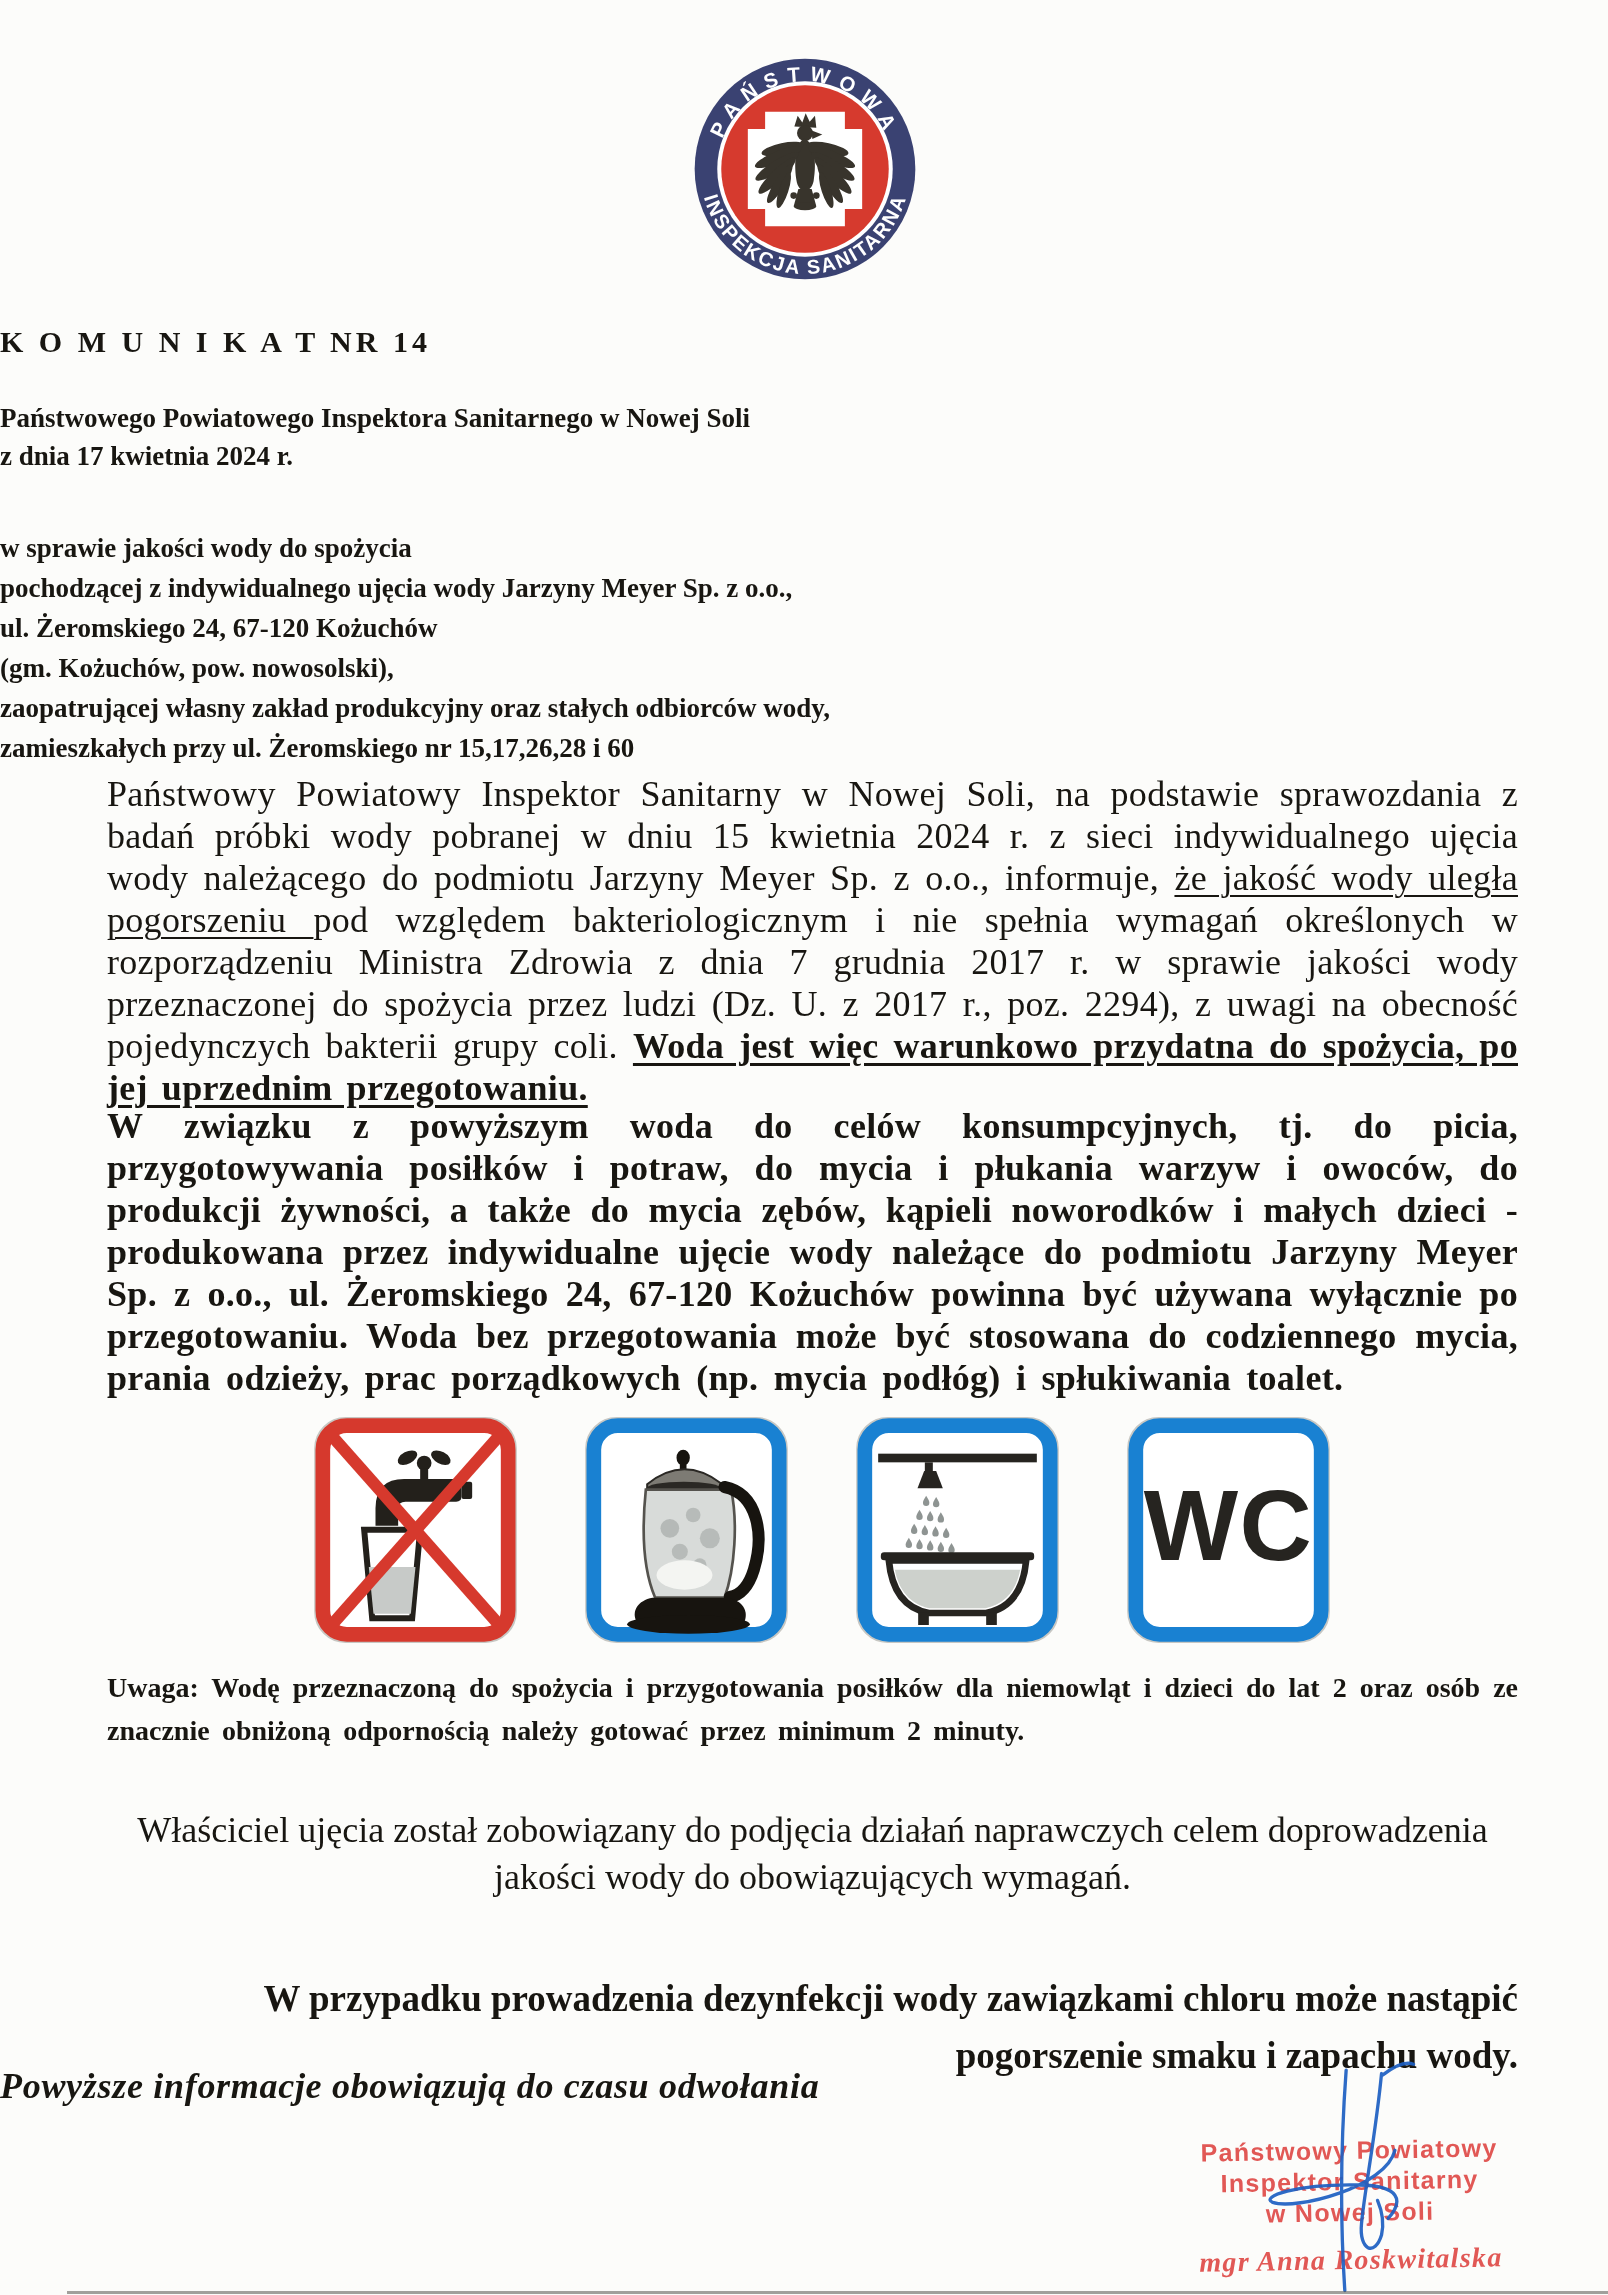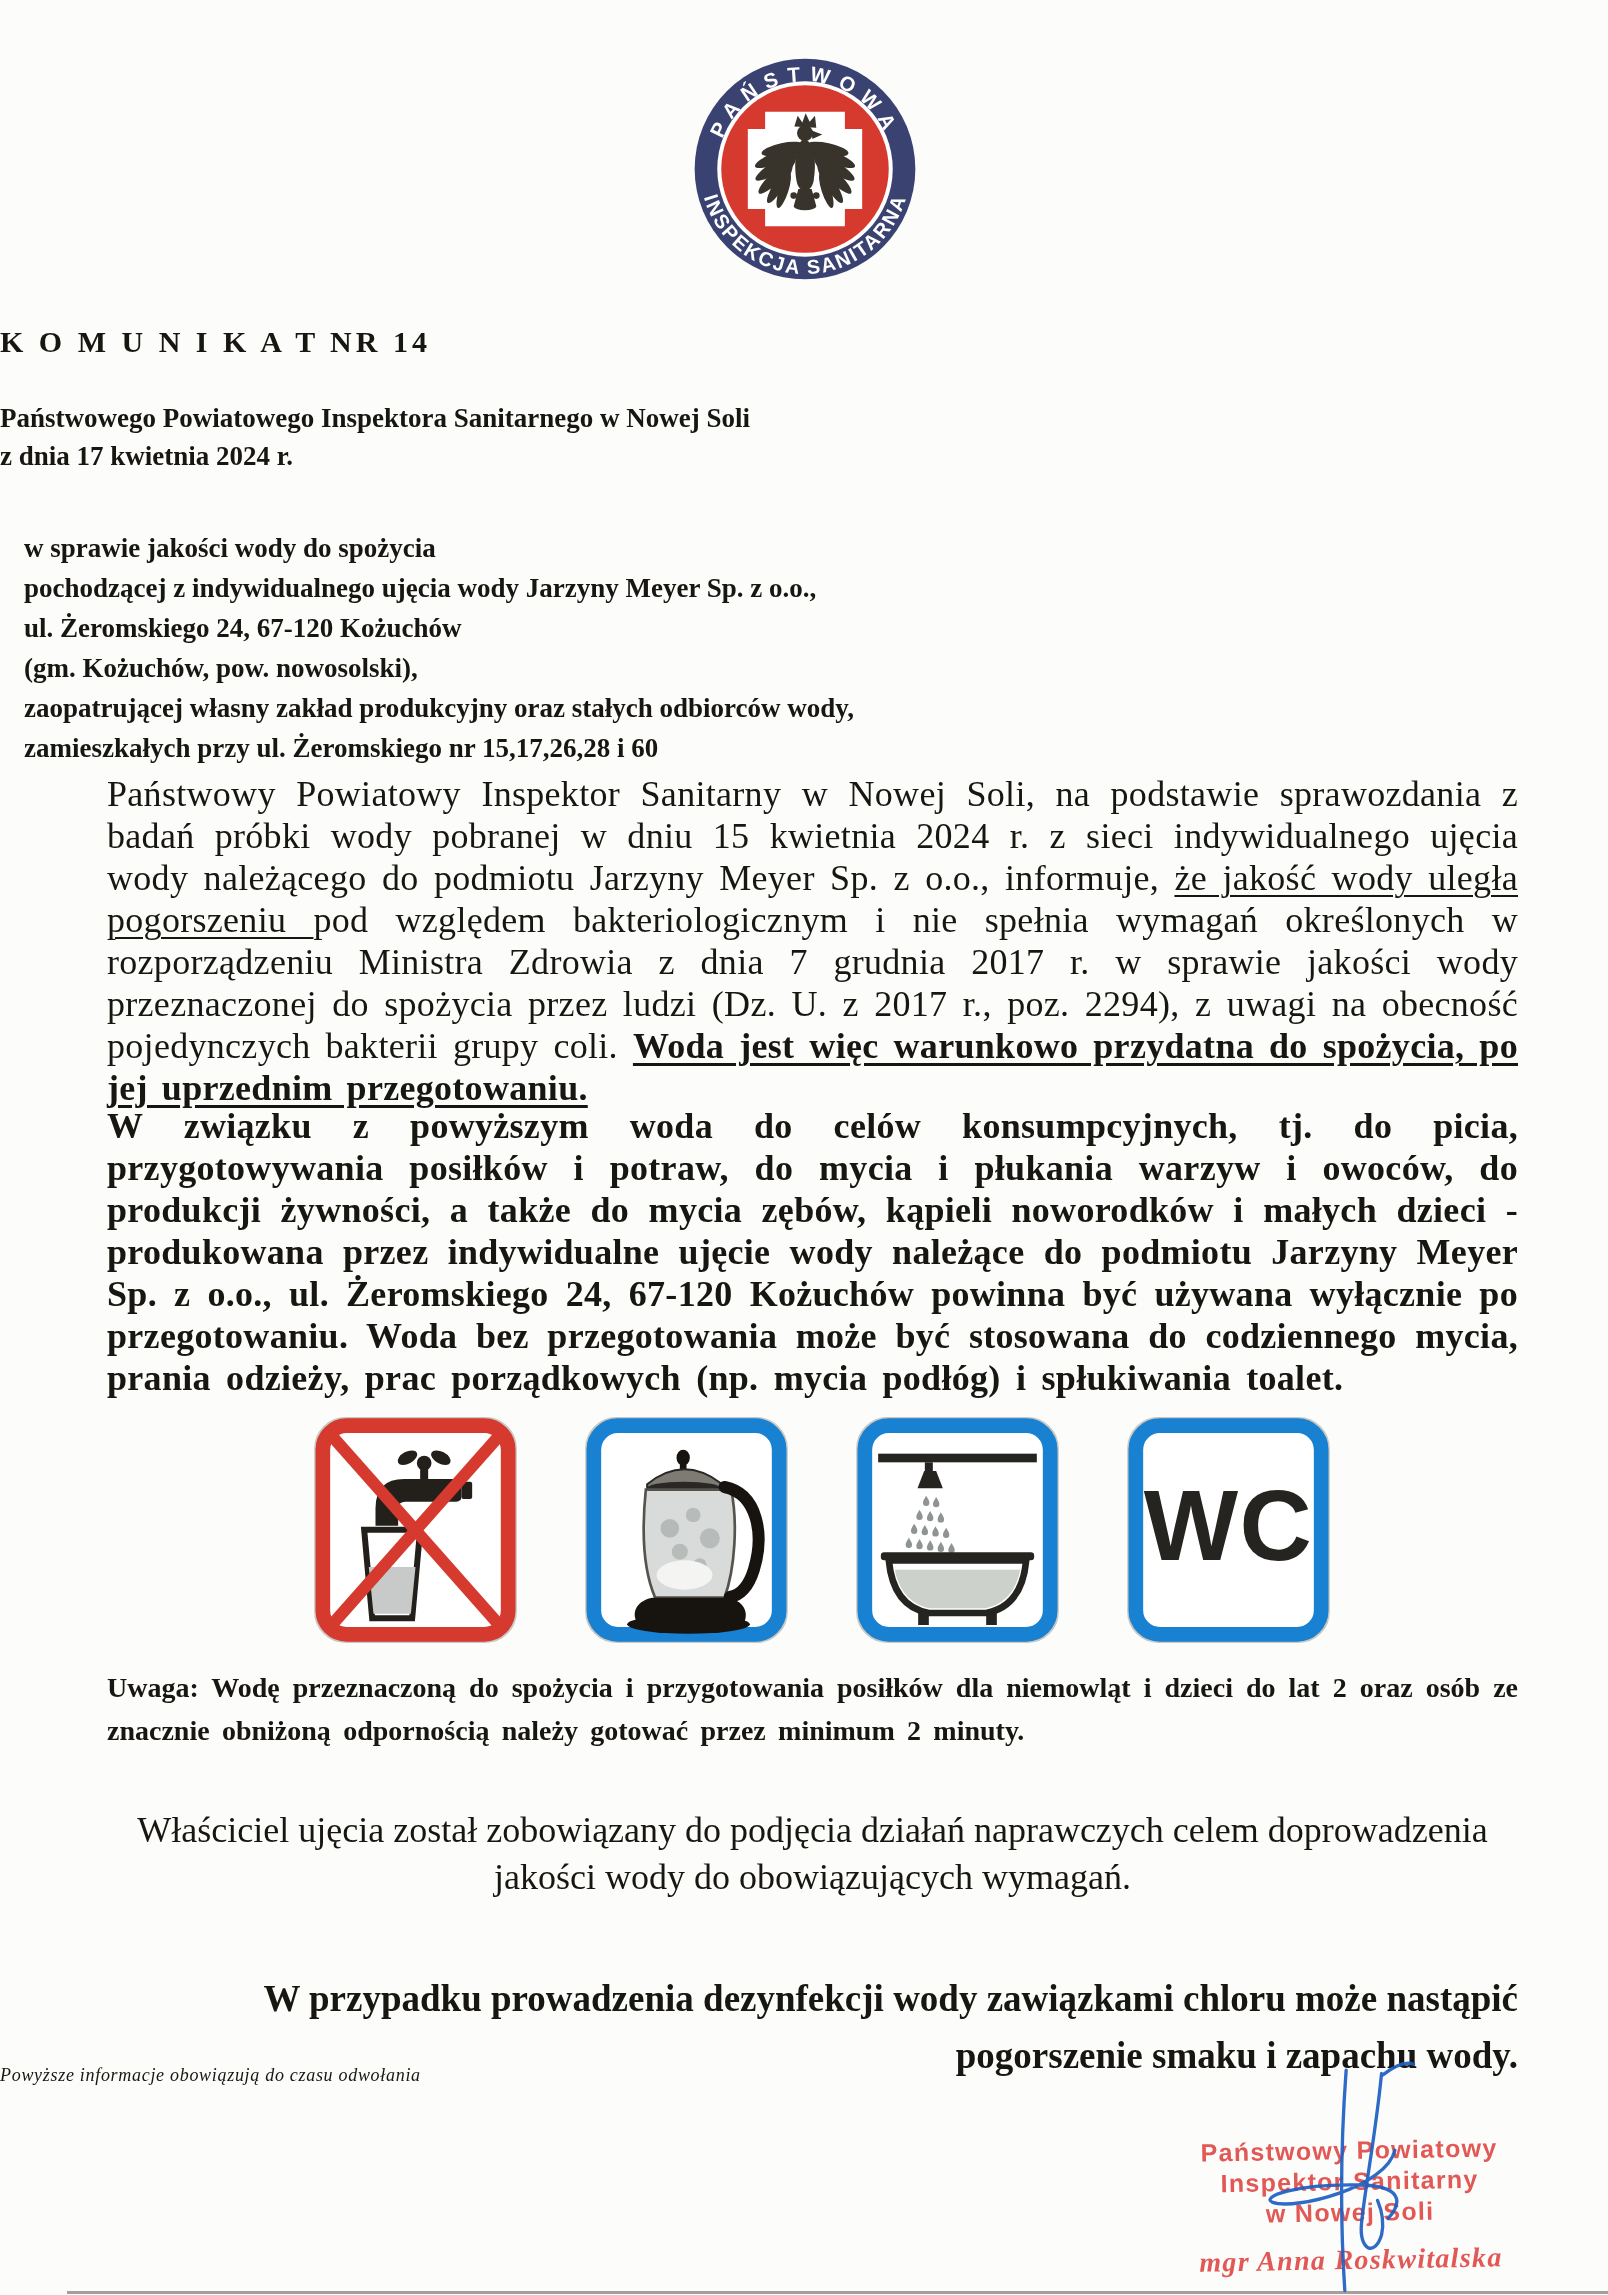--- a/index.html
+++ b/index.html
@@ -9,38 +9,38 @@
     font-family:"Liberation Serif", serif; color:#181611;
   }
   .abs{position:absolute;}
   .centered{left:0; right:0; text-align:left;}
   .colm{left:107px; width:1411px;}
 
   .logo-wrap{top:56px; left:50%; transform:translateX(-50%); width:226px; height:226px;}
 
   .doc-title{top:325px; font-weight:bold; font-size:30px; letter-spacing:4px;}
   .issuer{top:399px; font-weight:bold; font-size:27px; line-height:38px;}
-  .subject{top:528px; font-weight:bold; font-size:27px; line-height:40px;margin-left:24px;}
+  .subject{top:528px; font-weight:bold; font-size:27px; line-height:40px;}
 
   .para{
     font-size:36px; line-height:42px; text-align:justify;
     letter-spacing:0.3px; word-spacing:4.7px; hyphens:none;
   }
   .p-findings{top:773px;}
   .p-usage{top:1105px; font-weight:bold; word-spacing:6px;}
   .u{text-decoration:underline; text-decoration-thickness:2px; text-underline-offset:4.7px;}
   .bu{font-weight:bold; text-decoration:underline; text-decoration-thickness:2.7px; text-underline-offset:4.7px;}
 
   .icons-row{top:1415px; left:0; right:0; display:flex; justify-content:center; gap:64px;padding-left:34px;}
   .sign{width:207px; height:230px; display:block;}
 
   .notice{top:1666px; font-weight:bold; font-size:28px; line-height:43px; text-align:justify; word-spacing:5.3px;}
   .remediation{top:1807px; font-size:36px; line-height:47px; text-align:center;}
   .disinfection{top:1970px; font-weight:bold; font-size:37px; line-height:57px; text-align:right;}
-  .validity{top:2065px; font-weight:normal; font-style:italic; font-size:18px; letter-spacing:0.7px;}
+  .validity{top:2065px; font-weight:bold; font-style:italic; font-size:36px; letter-spacing:0.7px;}
 
   .stamp{
     top:2135px; left:1163px; width:374px; text-align:center;
     font-family:"Liberation Sans", sans-serif; font-weight:600;
     font-size:25px; line-height:31px; letter-spacing:1.3px;
     color:#e0504d; opacity:.95; transform:rotate(-1deg);
   }
   .stamp .signer{
     margin-top:16px; font-family:"Liberation Serif", serif;
     font-style:italic; font-weight:600; font-size:28px; letter-spacing:1.3px;

